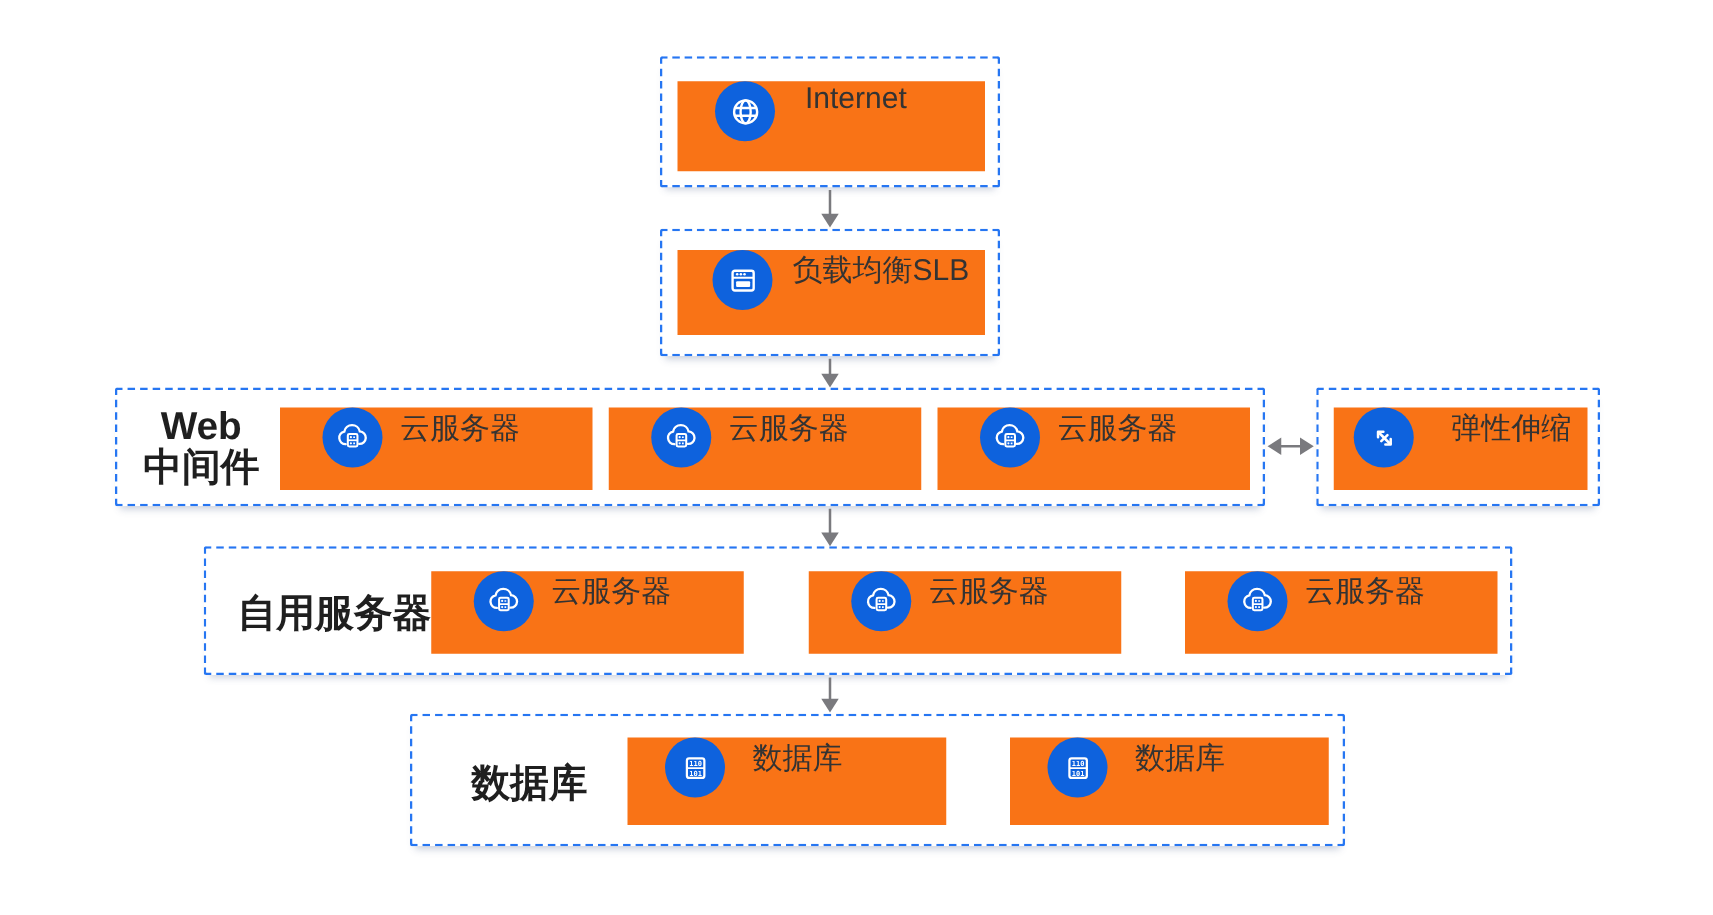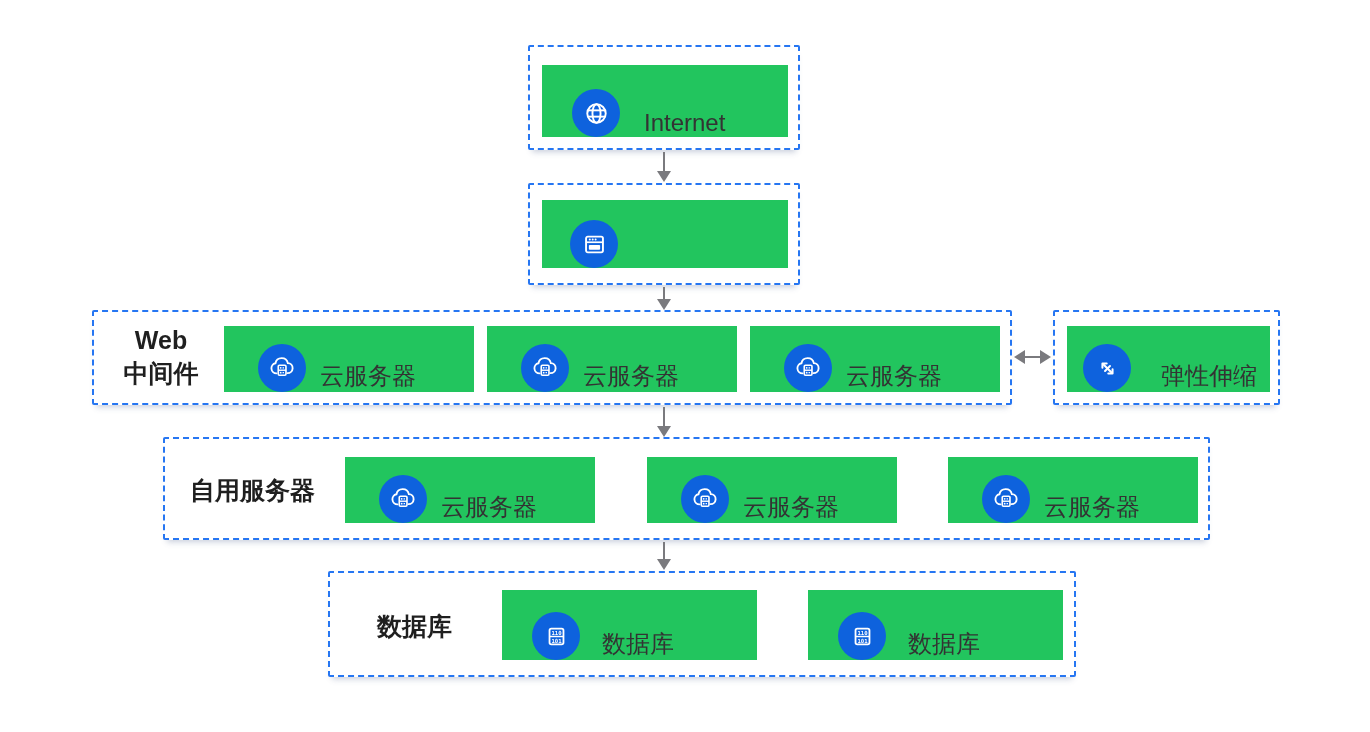--- a/index.html
+++ b/index.html
@@ -6,29 +6,29 @@
   .canvas {
     position:relative; width:1370px; height:732px; background:#ffffff;
     font-family:"Liberation Sans","DejaVu Sans",sans-serif; overflow:hidden;
   }
   .dashed {
     position:absolute; border:2px dashed #2676F2; border-radius:2px;
     background:#ffffff; box-sizing:border-box;
     box-shadow:0 6px 6px -4px rgba(73,92,136,0.30);
   }
   .node {
-    position:absolute; background:#22c55e; box-sizing:border-box;
-    display:flex; align-items:flex-end;
+    position:absolute; background:#f97316; box-sizing:border-box;
+    display:flex; align-items:flex-start;
   }
   .circle {
     flex:0 0 auto; width:48px; height:48px; border-radius:50%;
     background:#0E62DD; display:flex; align-items:center; justify-content:center;
   }
   .node-label { font-size:24px; color:#333333; white-space:nowrap; }
-  .tier-label { position:absolute; font-size:25px; font-weight:bold; color:#1F1F1F; line-height:33px; white-space:nowrap; }
+  .tier-label { position:absolute; font-size:31px; font-weight:bold; color:#1F1F1F; line-height:33px; white-space:nowrap; }
   .tier-label.center { text-align:center; }
   
   .varrow { position:absolute; width:16px; }
   .varrow .shaft { position:absolute; left:7px; top:0; bottom:9px; width:2px; background:#7A7A7E; }
   .varrow::after {
     content:""; position:absolute; bottom:0; left:1px;
     border-left:7px solid transparent; border-right:7px solid transparent;
     border-top:11px solid #7A7A7E;
   }
   
@@ -74,20 +74,21 @@
       <div class="circle">
         <svg viewBox="0 0 24 24" width="27" height="27">
           <rect x="4.5" y="5" width="15" height="14" rx="1.6" fill="none" stroke="#fff" stroke-width="1.7"></rect>
           <line x1="4.5" y1="10" x2="19.5" y2="10" stroke="#fff" stroke-width="1.5"></line>
           <circle cx="7.8" cy="7.5" r="0.9" fill="#fff"></circle>
           <circle cx="10.4" cy="7.5" r="0.9" fill="#fff"></circle>
           <circle cx="13" cy="7.5" r="0.9" fill="#fff"></circle>
           <rect x="7" y="12.4" width="10" height="4.2" rx="0.8" fill="#fff"></rect>
         </svg>
       </div>
+      <span class="node-label">负载均衡SLB</span>
     </div>
   </div>
 
   <div class="varrow" style="left:656px;top:287px;height:23px;">
       <div class="shaft"></div>
     </div>
 
   <div class="dashed" style="left:92px;top:310px;width:920px;height:95px;">
     <div class="tier-label center" style="left:12px;top:12px;width:110px;">
       <div>Web</div>

